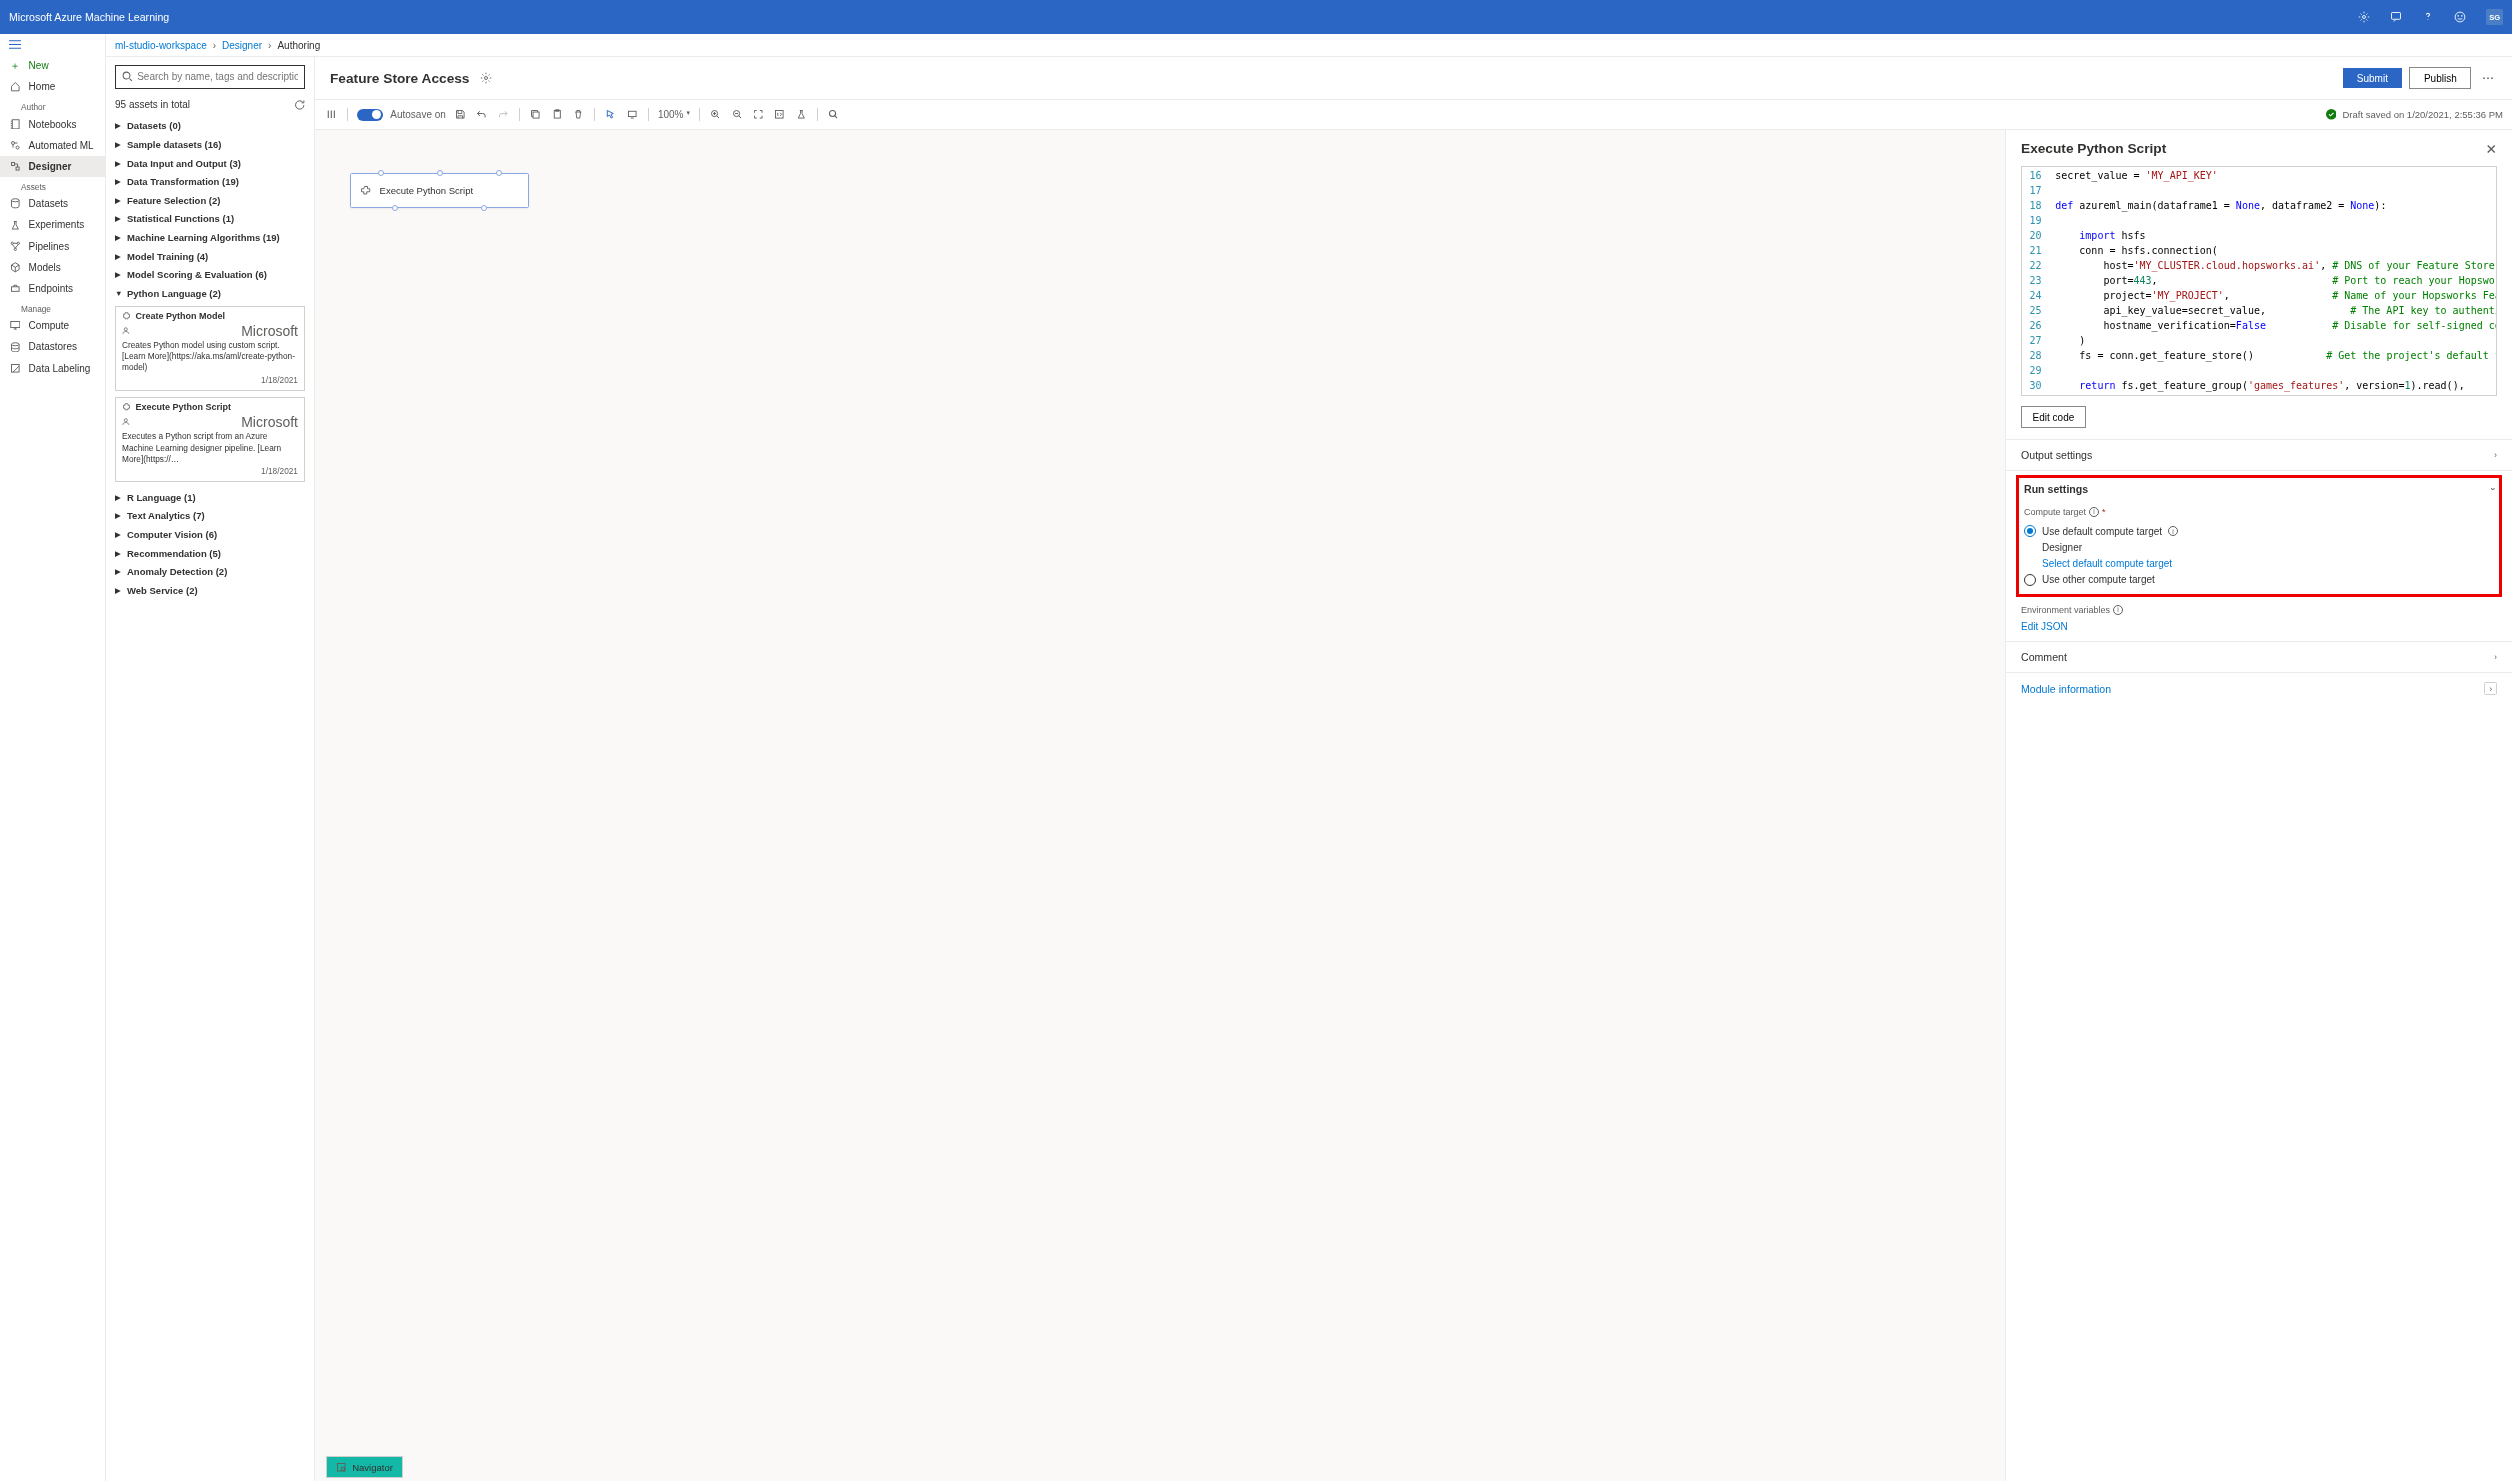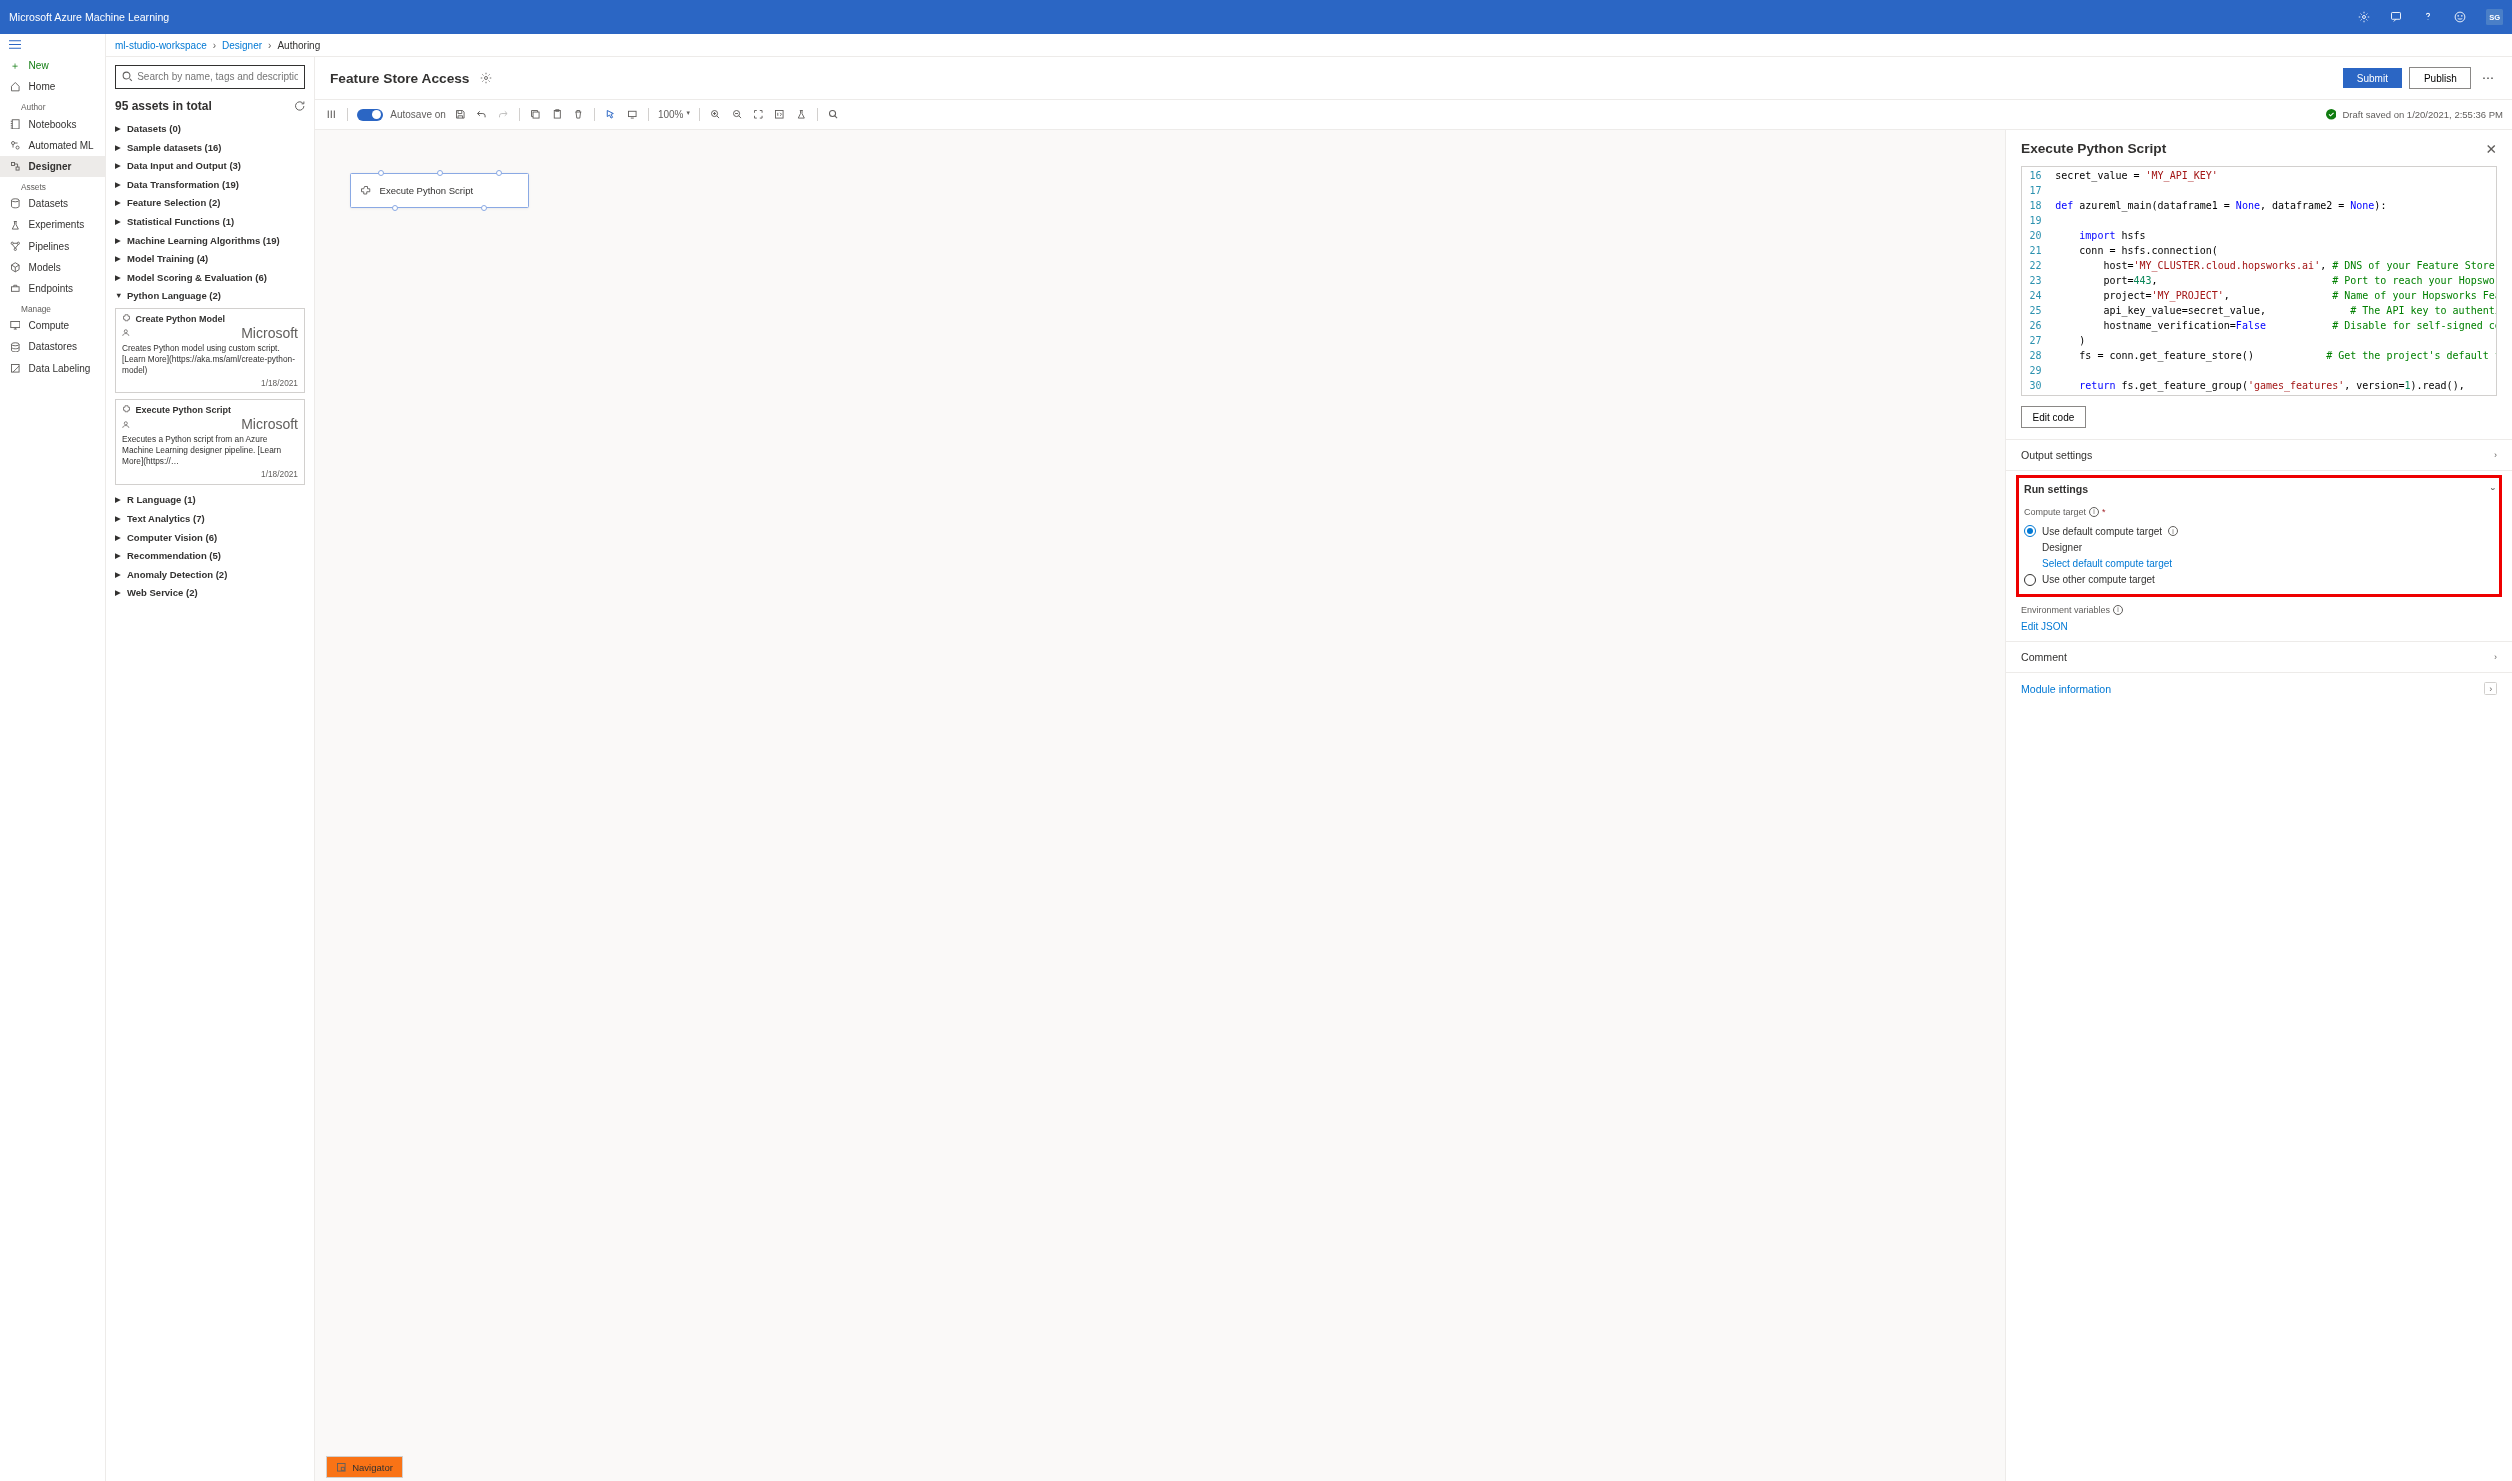--- a/index.html
+++ b/index.html
@@ -28,21 +28,21 @@
 
 .asset-panel { width: 209px; border-right: 0.8px solid #edebe9; display: flex; flex-direction: column; background: #fff; }
 .breadcrumb-bar { height: 23px; border-bottom: 0.8px solid #edebe9; display: flex; align-items: center; padding: 0 9px; font-size: 10px; gap: 6px; width: 100%; position: absolute; left: 106px; right: 0; background: #fff; z-index: 5; }
 .breadcrumb-bar a { color: #0078d4; text-decoration: none; }
 .breadcrumb-bar .sep { color: #605e5c; }
 .breadcrumb-bar .current { color: #323130; }
 .asset-panel .inner { padding-top: 23px; display: flex; flex-direction: column; height: 100%; }
 .asset-panel .search-wrap { padding: 7.6px 9px; }
 .asset-panel .search-box { display: flex; align-items: center; border: 0.8px solid #323130; height: 24px; padding: 0 6px; gap: 4.6px; }
 .asset-panel .search-box input { border: none; outline: none; flex: 1; font-size: 10px; }
-.asset-panel .assets-count { padding: 3px 9px 6px; font-size: 12px; color: #323130; display: flex; justify-content: space-between; align-items: center; font-weight: bold; }
+.asset-panel .assets-count { padding: 3px 9px 6px; font-size: 10px; color: #323130; display: flex; justify-content: space-between; align-items: center; }
 .asset-panel .refresh-icon { cursor: pointer; color: #605e5c; }
 .asset-panel .tree { flex: 1; overflow-y: auto; padding: 0 3px 9px 9px; }
 .tree-group { padding: 3.8px 0; cursor: pointer; font-size: 9.5px; display: flex; align-items: center; gap: 3px; }
 .tree-group .caret { font-size: 7.6px; color: #323130; width: 9px; display: inline-block; }
 .tree-group .gname { font-weight: 600; }
 .module-card { border: 0.8px solid #d2d0ce; margin: 3px 6px 6px 0; padding: 4.6px 6px; font-size: 8.7px; background: #fff; cursor: pointer; }
 .module-card .mtitle { display: flex; align-items: center; gap: 4.6px; font-weight: 600; font-size: 9px; color: #323130; }
 .module-card .mpub { display: flex; align-items: center; gap: 3px; color: #605e5c; font-size: 14px; margin: 1.5px 0; justify-content: space-between; }
 .module-card .mdesc { color: #323130; font-size: 8.3px; line-height: 1.35; }
 .module-card .mdate { text-align: right; color: #605e5c; font-size: 8.3px; margin-top: 1.5px; }
@@ -69,21 +69,21 @@
 .canvas-split { flex: 1; display: flex; overflow: hidden; }
 .canvas { flex: 1; background: #faf9f8; position: relative; }
 .canvas-node { position: absolute; left: 35px; top: 43px; width: 179px; height: 35px; background: #fff; border: 1.5px solid #8aa9e4; border-radius: 1.5px; display: flex; align-items: center; padding: 0 9px; gap: 7.6px; font-size: 9.5px; box-shadow: 0 0.8px 2.3px rgba(0,0,0,.06); }
 .canvas-node::before, .canvas-node::after { content: ''; position: absolute; width: 6px; height: 6px; background: #fff; border: 0.8px solid #8aa9e4; border-radius: 50%; }
 .canvas-node::before { top: -3.8px; left: 50%; transform: translateX(-50%); display:none;}
 .canvas-node::after { bottom: -3.8px; left: 50%; transform: translateX(-50%); display:none;}
 .canvas-node .ports-top { position: absolute; top: -3.8px; left: 0; right: 0; display: flex; justify-content: space-around; }
 .canvas-node .ports-bot { position: absolute; bottom: -3.8px; left: 0; right: 0; display: flex; justify-content: space-around; }
 .port { width: 6px; height: 6px; background: #fff; border: 0.8px solid #8aa9e4; border-radius: 50%; }
 
-.navigator-btn { position: absolute; left: 10.6px; bottom: 10.6px; background: #f97316; border: 0.8px solid #d2d0ce; padding: 4.6px 9px; display: flex; align-items: center; gap: 6px; font-size: 9.5px; cursor: pointer; }
+.navigator-btn { position: absolute; left: 10.6px; bottom: 10.6px; background: #14b8a6; border: 0.8px solid #d2d0ce; padding: 4.6px 9px; display: flex; align-items: center; gap: 6px; font-size: 9.5px; cursor: pointer; }
 
 
 .right-panel { width: 507px; border-left: 0.8px solid #edebe9; display: flex; flex-direction: column; background: #fff; overflow-y: auto; }
 .rp-header { padding: 10.6px 15px 9px; display: flex; justify-content: space-between; align-items: center; font-size: 13.7px; font-weight: 600; }
 .rp-header .close { cursor: pointer; font-weight: 400; color: #605e5c; }
 
 .code-wrap { margin: 0 15px 10.6px; border: 0.8px solid #d2d0ce; display: flex; font-family: Consolas, Monaco, monospace; font-size: 10px; line-height: 1.5; overflow-x: auto; }
 .code-wrap .gutter { padding: 1.5px 7.6px; color: #2b91af; user-select: none; background: #fff; }
 .code-wrap .code { padding: 1.5px 6px; white-space: pre; color: #000; }
 .code .kw { color: #0000ff; }

